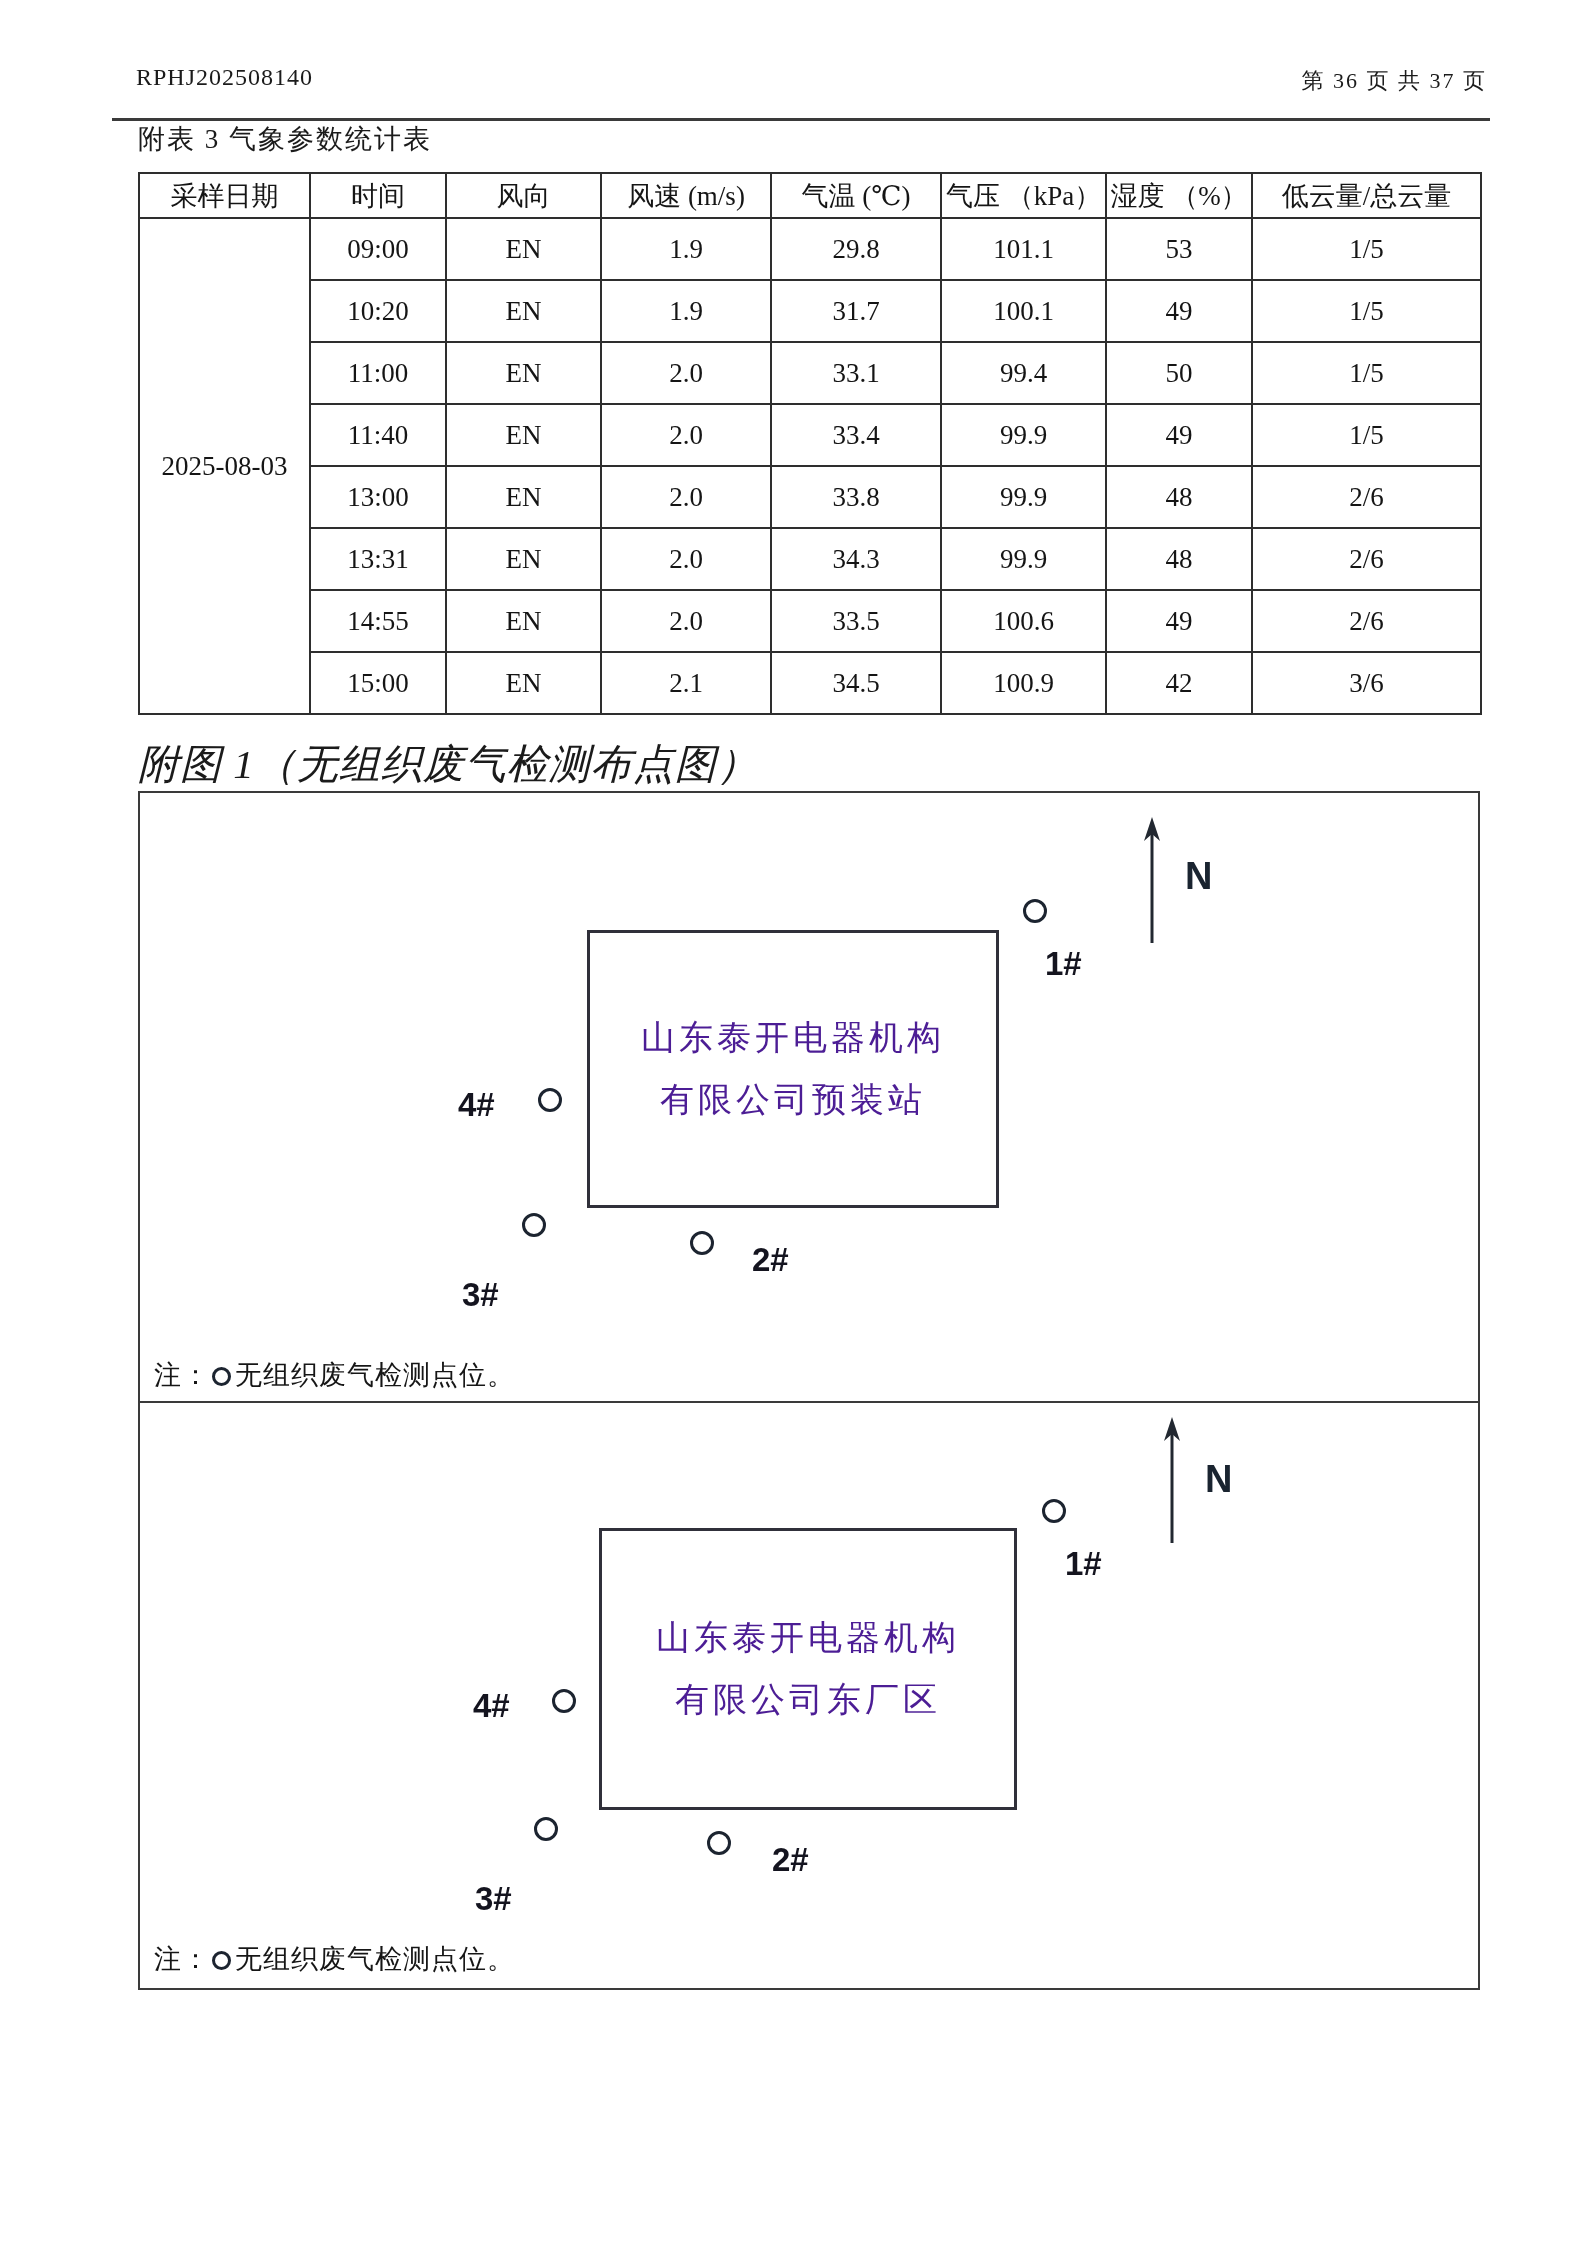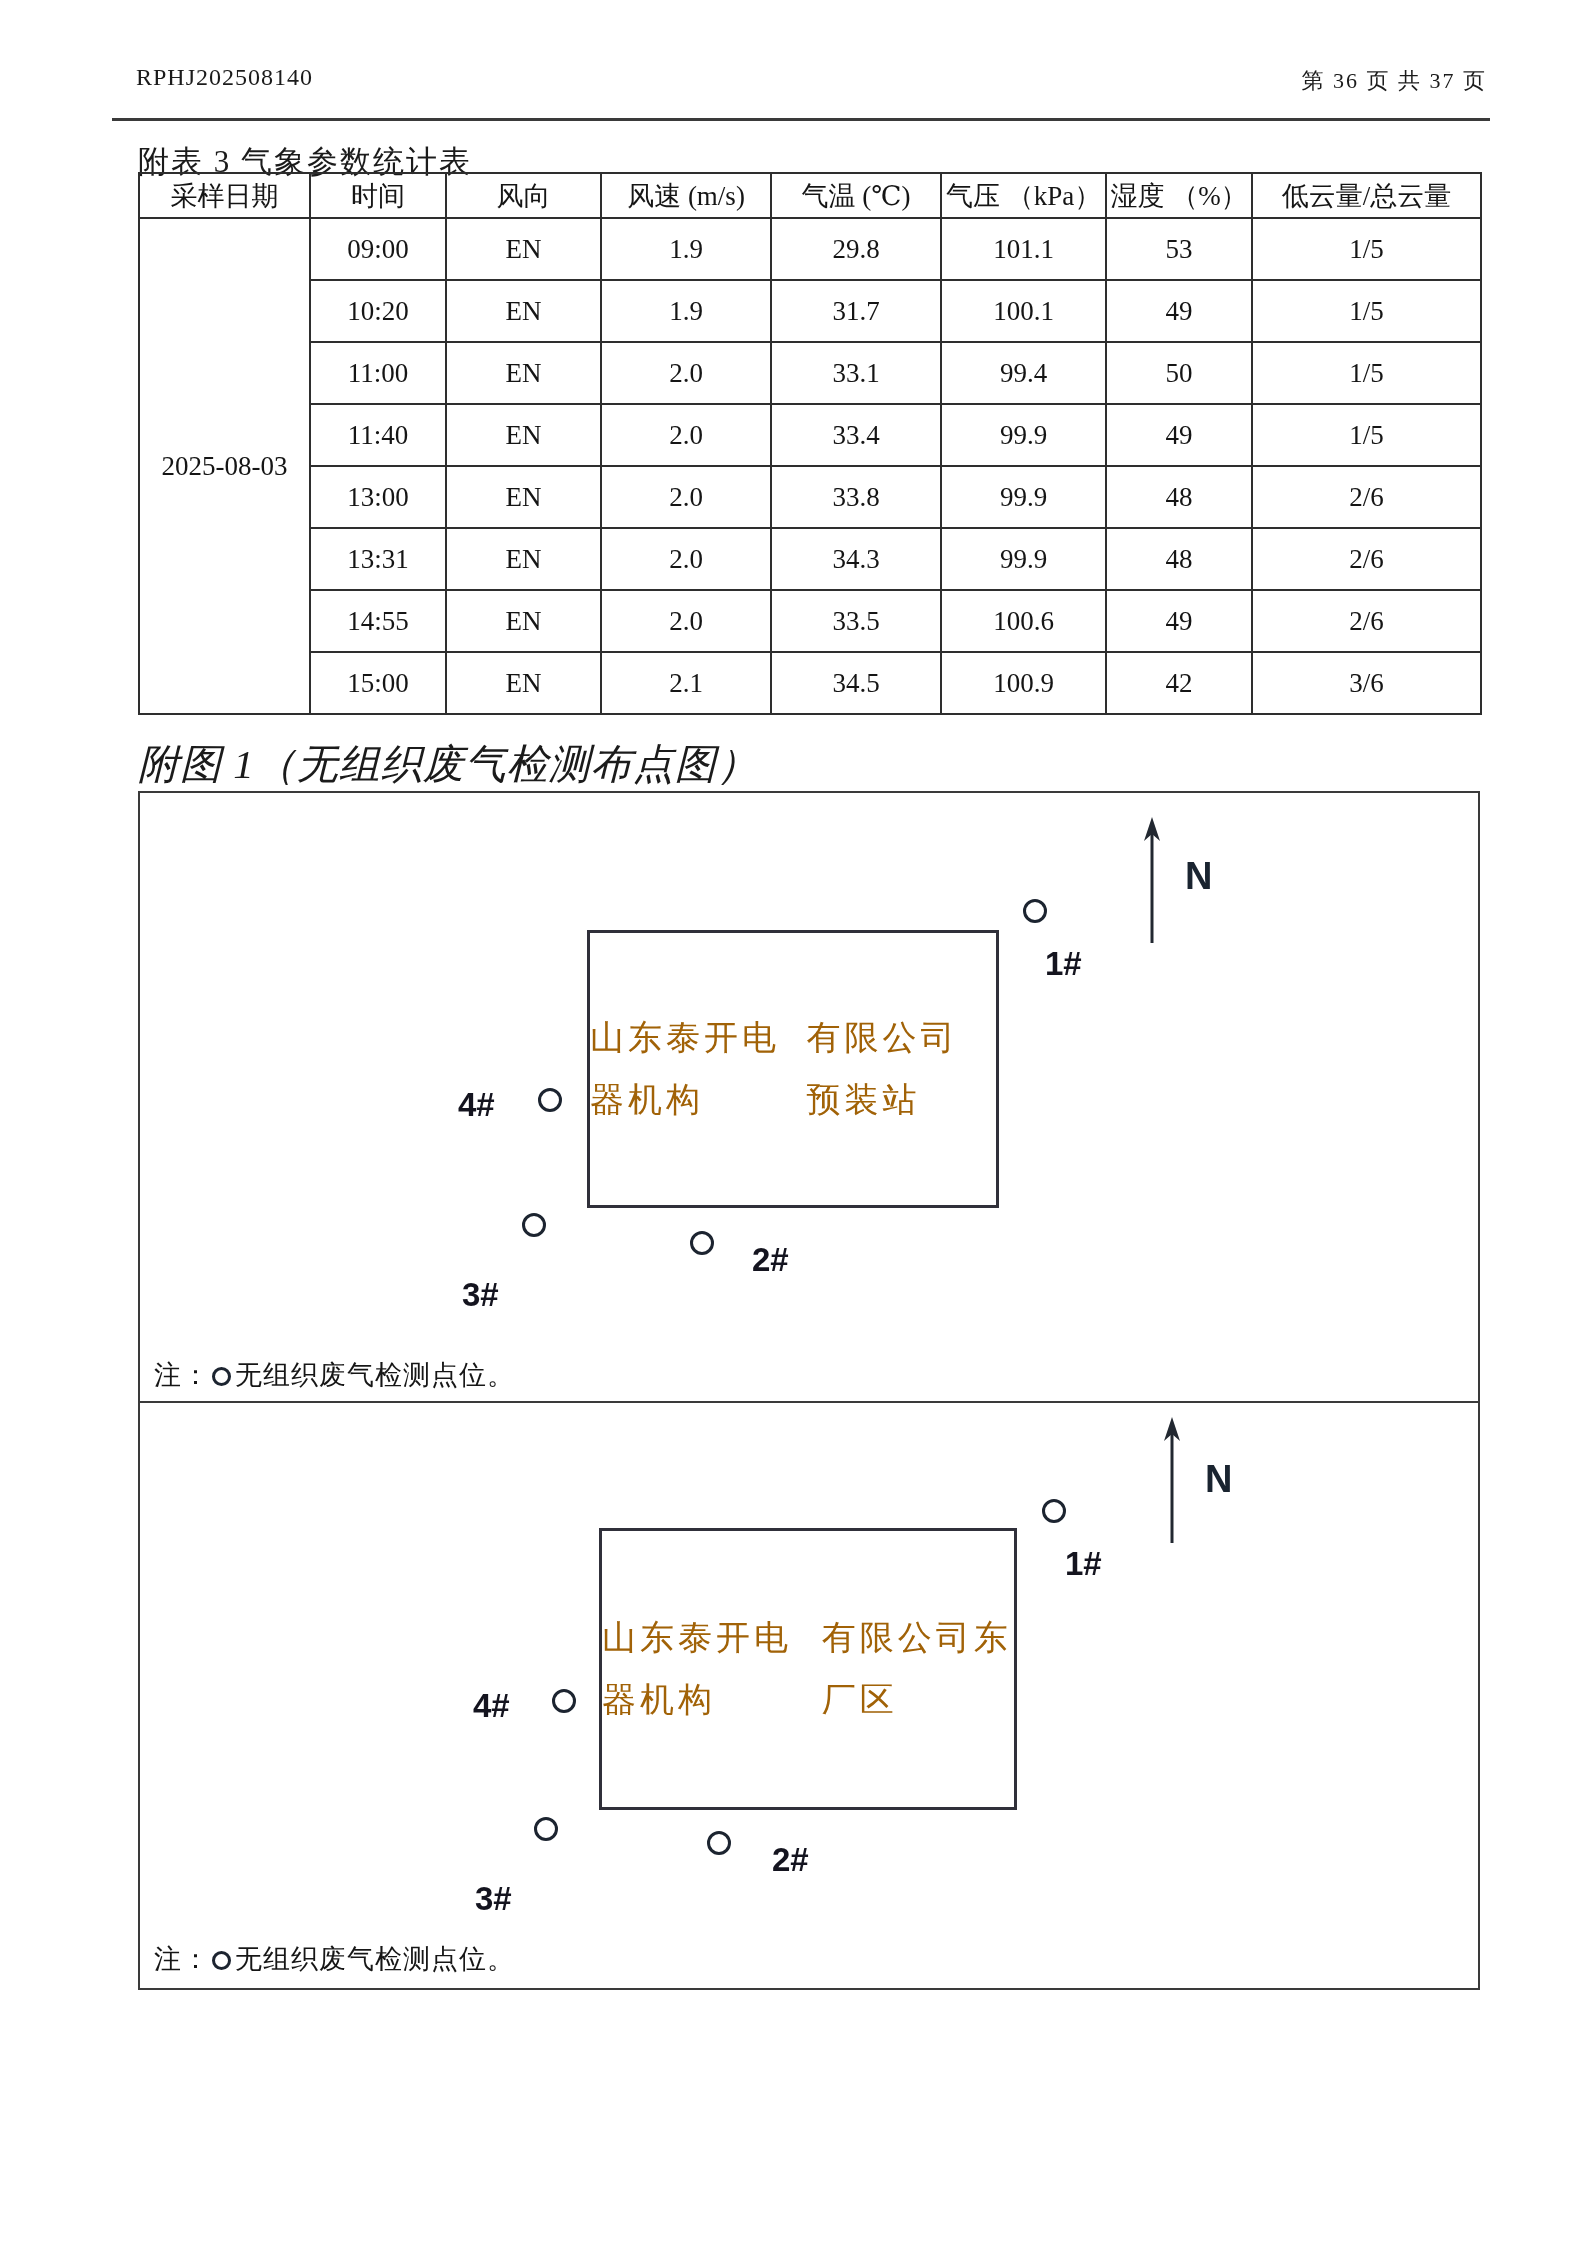--- a/index.html
+++ b/index.html
@@ -6,38 +6,38 @@
   body { background:#e8e8e8; font-family:"Liberation Serif","DejaVu Serif",serif; }
   #page {
     position:relative; width:1587px; height:2244px; background:#ffffff;
     color:#1b1b1b; overflow:hidden;
   }
   
   .doc-number { position:absolute; left:136px; top:64px; font-size:24px; letter-spacing:1px; }
   .page-indicator { position:absolute; right:100px; top:66px; font-size:22px; letter-spacing:2px; }
   .header-rule { position:absolute; left:112px; top:118px; width:1378px; height:3px; background:#3a3a3a; }
   
-  .table-title { position:absolute; left:138px; top:141px; font-size:31px; letter-spacing:2px; }
+  .table-title { position:absolute; left:138px; top:121px; font-size:27px; letter-spacing:2px; }
   .met-table-wrap { position:absolute; left:138px; top:172px; width:1342px; }
   table.met { border-collapse:collapse; table-layout:fixed; width:1342px; }
   table.met th, table.met td {
     border:2px solid #2e2e2e; text-align:center; vertical-align:middle;
     font-weight:normal; font-size:27px; color:#151515; overflow:hidden;
   }
   table.met th { height:45px; }
   table.met td { height:62px; }
   
   .figure-title { position:absolute; left:138px; top:737px; font-size:41px; letter-spacing:1px;font-style:italic; }
   .frame { position:absolute; left:138px; width:1342px; background:#fff; border:2px solid #3a3a3a; }
   #frame-1 { top:791px; height:612px; }
   #frame-2 { top:1403px; height:587px; border-top:none; }
   .building {
     position:absolute; border:3px solid #30303a; background:#fff;
-    display:flex; flex-direction:row; justify-content:center; align-items:center;
-    font-size:34px; letter-spacing:4px; color:#a16207; line-height:62px;
+    display:flex; flex-direction:column; justify-content:center; align-items:center;
+    font-size:34px; letter-spacing:4px; color:#4c1d95; line-height:62px;
   }
   .point-circle {
     position:absolute; width:24px; height:24px; border:3px solid #1c2430;
     border-radius:50%; background:#fff;
   }
   .point-label {
     position:absolute; font-family:"Liberation Sans","DejaVu Sans",sans-serif;
     font-weight:bold; font-size:33px; color:#14141f;
   }
   .north-label {

